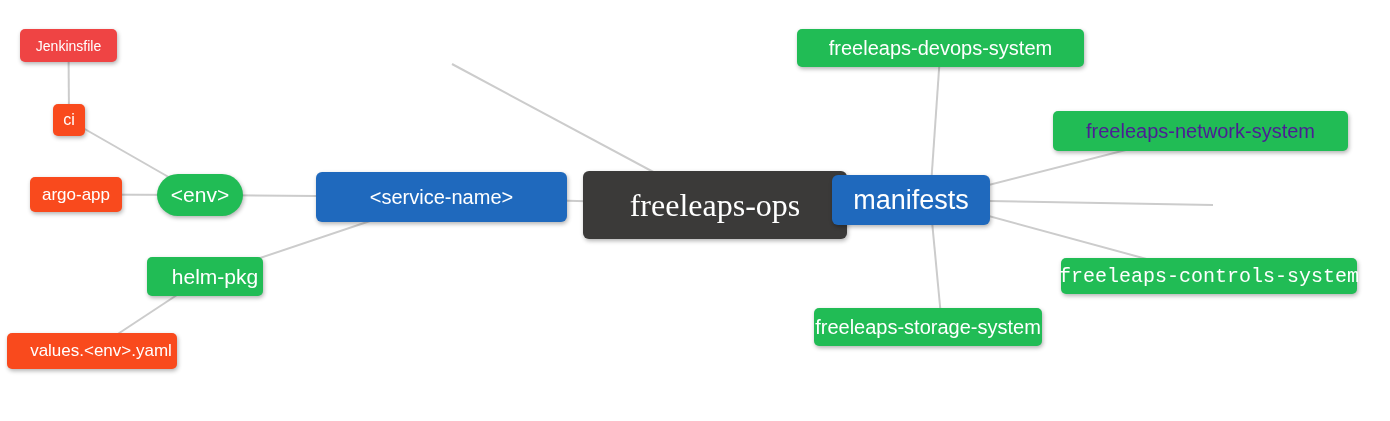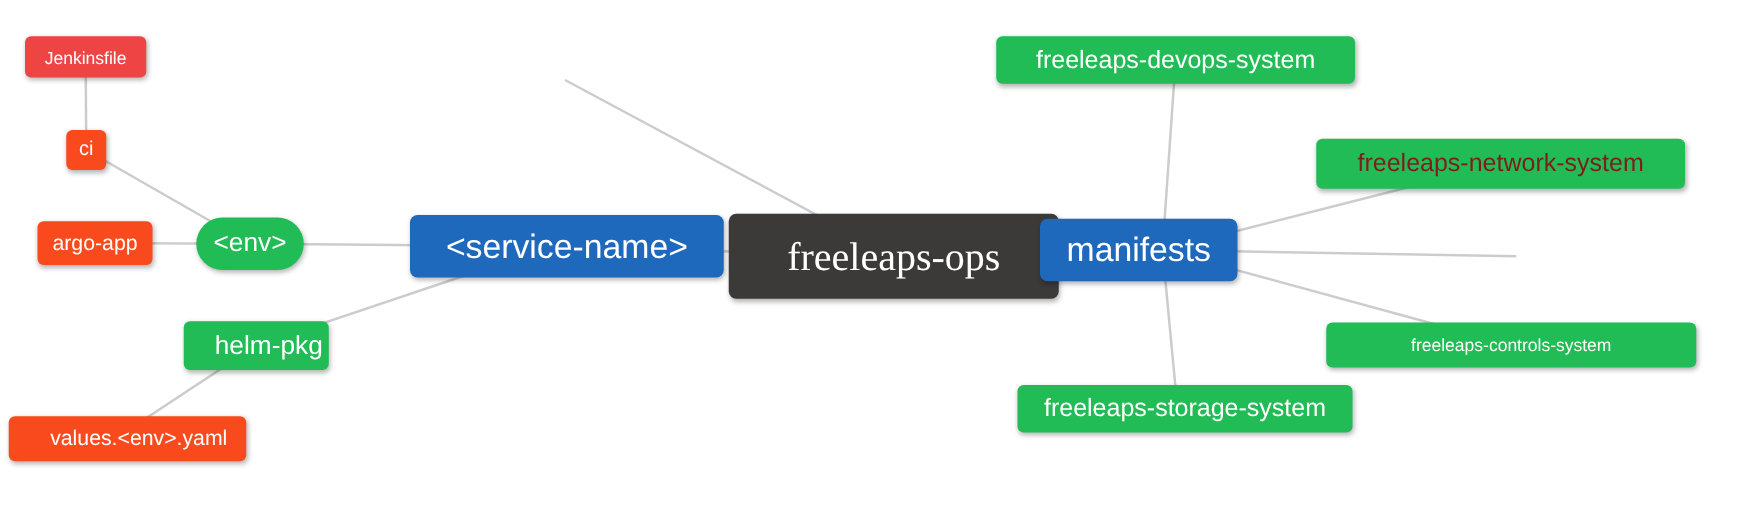--- a/index.html
+++ b/index.html
@@ -29,30 +29,30 @@
     white-space: nowrap;
     cursor: default;
     box-sizing: border-box;
   }
   
   .n-jenkinsfile            { left: 20px;   top: 29px;  width: 97px;  height: 33px; font-size: 14px; }
   .n-ci                     { left: 53px;   top: 104px; width: 32px;  height: 32px; font-size: 16px; }
   .n-argo-app               { left: 30px;   top: 177px; width: 92px;  height: 35px; font-size: 17px; }
   .n-env                    { left: 157px;  top: 174px; width: 86px;  height: 42px; font-size: 21px; border-radius: 21px; }
   .n-helm-pkg               { left: 147px;  top: 257px; width: 116px; height: 39px; font-size: 21px; padding-left: 20px; }
-  .n-values-env-yaml        { left: 7px;    top: 333px; width: 190px; height: 36px; font-size: 17px; padding-left: 18px; }
+  .n-values-env-yaml        { left: 7px;    top: 333px; width: 170px; height: 36px; font-size: 17px; padding-left: 18px; }
   .n-first-class-pipeline   { left: 314px;  top: 39px;  width: 276px; height: 50px; font-size: 27px; border-radius: 6px; }
-  .n-service-name           { left: 328px;  top: 172px; width: 251px; height: 50px; font-size: 27px; border-radius: 6px; }
+  .n-service-name           { left: 316px;  top: 172px; width: 251px; height: 50px; font-size: 20px; border-radius: 6px; }
   .n-freeleaps-ops          { left: 583px;  top: 171px; width: 264px; height: 68px; font-size: 32px; border-radius: 6px; }
   .n-manifests              { left: 832px;  top: 175px; width: 158px; height: 50px; font-size: 27px; border-radius: 6px; }
   .n-freeleaps-devops-system     { left: 797px;  top: 29px;  width: 287px; height: 38px; font-size: 20px; }
   .n-freeleaps-network-system    { left: 1053px; top: 111px; width: 295px; height: 40px; font-size: 20px; }
   .n-freeleaps-monitoring-system { left: 1052px; top: 186px; width: 322px; height: 38px; font-size: 20px; }
-  .n-freeleaps-controls-system   { left: 1061px; top: 258px; width: 296px; height: 36px; font-size: 14px; }
-  .n-freeleaps-storage-system    { left: 814px;  top: 308px; width: 268px; height: 38px; font-size: 20px; }
+  .n-freeleaps-controls-system   { left: 1061px; top: 258px; width: 296px; height: 36px; font-size: 20px; font-family: Liberation Mono, monospace; }
+  .n-freeleaps-storage-system    { left: 814px;  top: 308px; width: 228px; height: 38px; font-size: 20px; }
 </style>
 </head>
 <body>
 
 <div id="canvas">
   <svg id="edges" xmlns="http://www.w3.org/2000/svg">
       <line x1="68.5" y1="45.5" x2="69" y2="120" stroke="#cccccc" stroke-width="2"></line>
       <line x1="69" y1="120" x2="200" y2="195" stroke="#cccccc" stroke-width="2"></line>
       <line x1="76" y1="194.5" x2="200" y2="195" stroke="#cccccc" stroke-width="2"></line>
       <line x1="200" y1="195" x2="441.5" y2="197" stroke="#cccccc" stroke-width="2"></line>
@@ -71,16 +71,16 @@
   <div class="node n-jenkinsfile" style="background: #ef4444; color: rgb(255, 255, 255);">Jenkinsfile</div>
   <div class="node n-ci" style="background: rgb(249, 74, 29); color: rgb(255, 255, 255);">ci</div>
   <div class="node n-argo-app" style="background: rgb(249, 74, 29); color: rgb(255, 255, 255);">argo-app</div>
   <div class="node n-env" style="background: rgb(33, 188, 85); color: rgb(255, 255, 255);">&lt;env&gt;</div>
   <div class="node n-helm-pkg" style="background: rgb(33, 188, 85); color: rgb(255, 255, 255);">helm-pkg</div>
   <div class="node n-values-env-yaml" style="background: rgb(249, 74, 29); color: rgb(255, 255, 255);">values.&lt;env&gt;.yaml</div>
   <div class="node n-service-name" style="background: rgb(31, 105, 189); color: rgb(255, 255, 255);">&lt;service-name&gt;</div>
   <div class="node n-freeleaps-ops" style="background: rgb(59, 58, 57); color: rgb(255, 255, 255); font-family: Liberation Serif, serif;">freeleaps-ops</div>
   <div class="node n-manifests" style="background: rgb(31, 105, 189); color: rgb(255, 255, 255);">manifests</div>
   <div class="node n-freeleaps-devops-system" style="background: rgb(33, 188, 85); color: rgb(255, 255, 255);">freeleaps-devops-system</div>
-  <div class="node n-freeleaps-network-system" style="background: rgb(33, 188, 85); color: #7f1d1d;">freeleaps-network-system</div>
+  <div class="node n-freeleaps-network-system" style="background: rgb(33, 188, 85); color: #4c1d95;">freeleaps-network-system</div>
   <div class="node n-freeleaps-controls-system" style="background: rgb(33, 188, 85); color: rgb(255, 255, 255);">freeleaps-controls-system</div>
   <div class="node n-freeleaps-storage-system" style="background: rgb(33, 188, 85); color: rgb(255, 255, 255);">freeleaps-storage-system</div>
 </div>
 
 </body></html>

